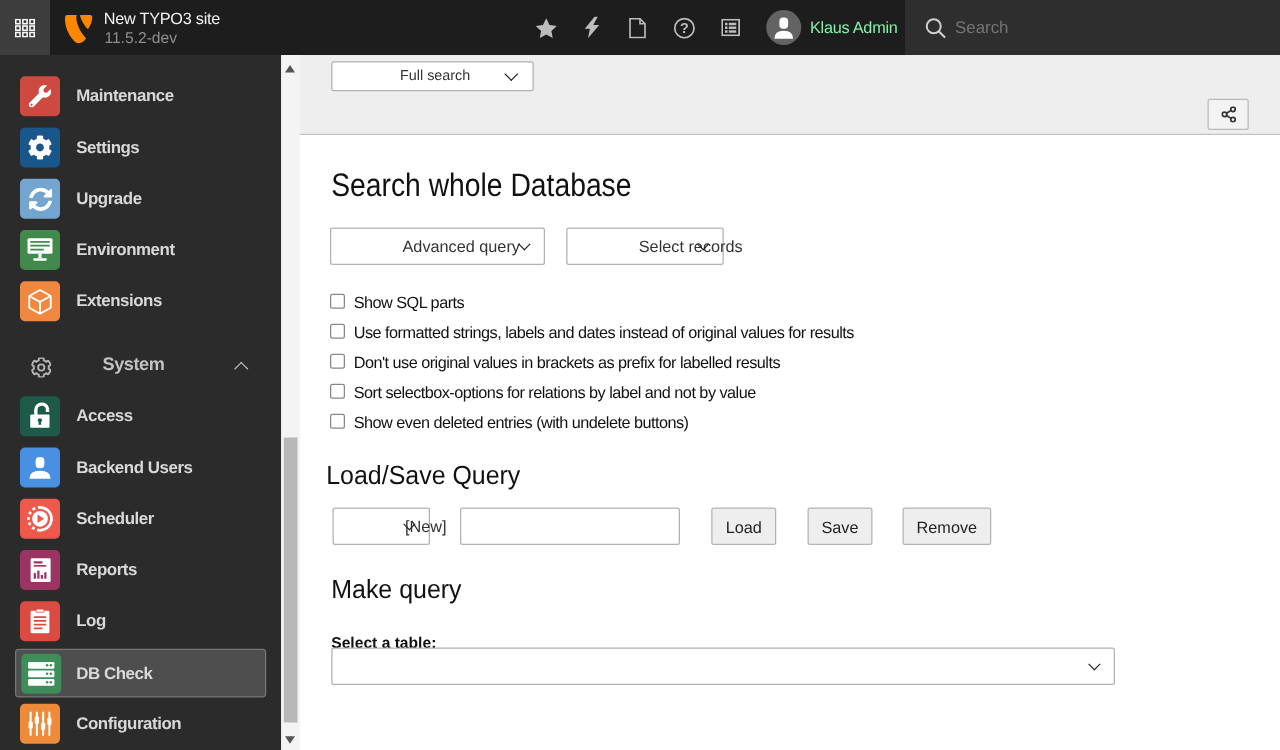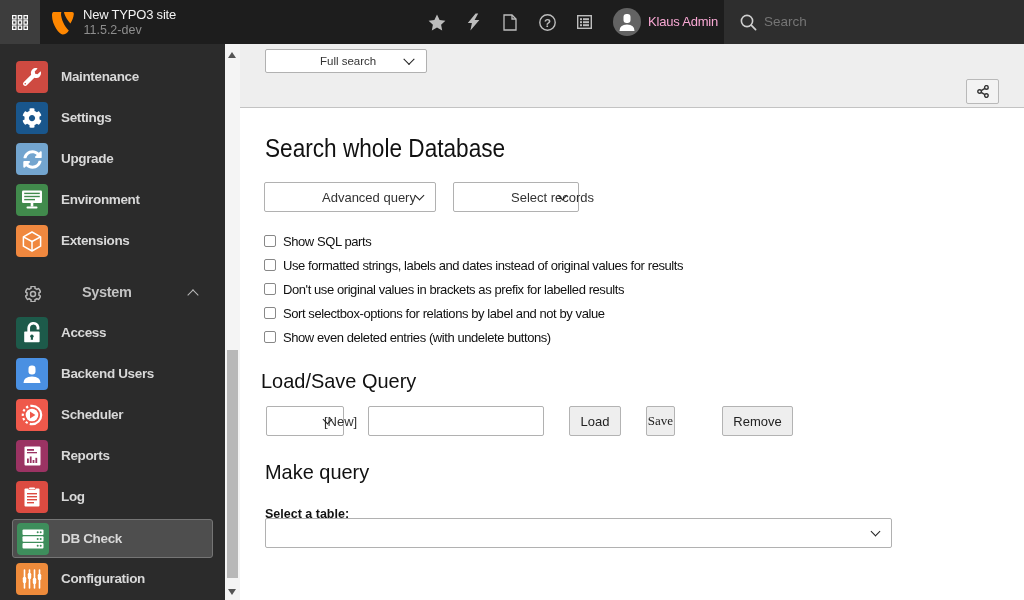--- a/index.html
+++ b/index.html
@@ -8,21 +8,21 @@
 #stage { position:relative; width:1024px; height:600px; }
 
 
 #topbar { position:absolute; left:0; top:0; width:904px; height:44px; background:#1d1d1d; }
 #menutoggle { position:absolute; left:0; top:0; width:40px; height:44px; background:#3d3d3d; }
 #logo { position:absolute; left:51px; top:11px; width:24px; height:24px; }
 #sitename { position:absolute; left:83px; top:7px; font-size:13px; letter-spacing:-0.2px; color:#f2f2f2; line-height:16px; }
 #sitever { position:absolute; left:83.5px; top:23px; font-size:12.5px; color:#8e8e8e; line-height:15px; }
 .tbicon { position:absolute; top:0; height:44px; display:flex; align-items:center; justify-content:center; }
 #avatarwrap { position:absolute; left:613px; top:8px; width:28px; height:28px; border-radius:50%; background:#636363; overflow:hidden; }
-#username { position:absolute; left:648px; top:14px; font-size:13px; letter-spacing:-0.2px; color:#f9a8d4; }
+#username { position:absolute; left:648px; top:14px; font-size:13px; letter-spacing:-0.2px; color:#86efac; }
 #searchzone { position:absolute; left:724px; top:0; width:300px; height:44px; background:#2e2e2e; }
 #searchzone .ph { position:absolute; left:40px; top:14px; font-size:13.5px; color:#757575; }
 
 
 #sidebar { position:absolute; left:0; top:44px; width:225px; height:556px; background:#2b2b2b;font-weight:bold; }
 .mitem { position:absolute; left:0; width:225px; height:41px; }
 .mico { position:absolute; left:16px; top:4px; width:32px; height:32px; border-radius:4px; }
 .mico svg { position:absolute; left:0; top:0; }
 .mlabel { position:absolute; left:61px; top:12px; font-size:13.5px; letter-spacing:-0.35px; color:#d8d8d8; }
 #selrow { position:absolute; left:12px; top:475px; width:201px; height:39px; background:#4e4e4e; border:1px solid #757575; border-radius:3px; }
@@ -356,21 +356,21 @@
       </div>
     <div id="h2a">
         <h2>Load/Save Query</h2>
       </div>
     <div id="newsel" class="sel">
         <span class="txt">[New]</span>
         <span class="chev"></span>
       </div>
     <div id="qname"></div>
     <div class="btn" style="left:329px; width:52px;">Load</div>
-    <div class="btn" style="left:406px; width:29px;font-family:Liberation Serif, serif;">Save</div>
+    <div class="btn" style="left:406px; width:52px;">Save</div>
     <div class="btn" style="left:482px; width:71px;">Remove</div>
     <div id="h2b">
         <h2>Make query</h2>
       </div>
     <div id="tlabel">Select a table:</div>
     <div id="bigsel" class="sel">
         <span class="chev"></span>
       </div>
   </div>
 </div>

